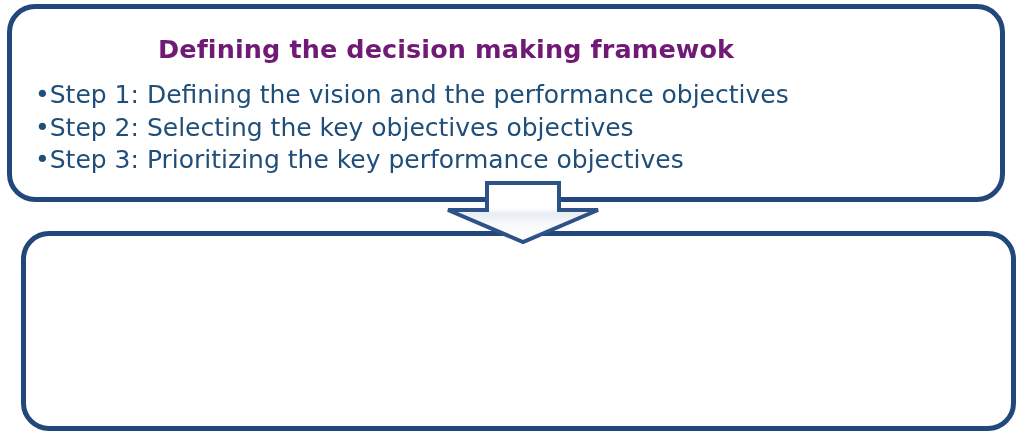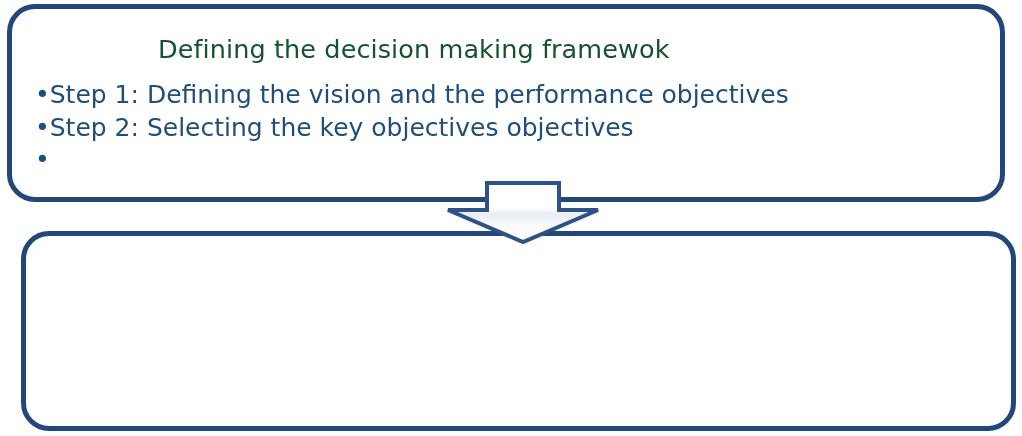--- a/index.html
+++ b/index.html
@@ -38,22 +38,22 @@
   #box-bottom {
     left: 21px;
     top: 231px;
     width: 995px;
     height: 200px;
   }
 
   
   .box-title {
     position: absolute;
-    font-weight: normal;
-    color: #14532d;
+    font-weight: bold;
+    color: #701a75;
     white-space: nowrap;
     letter-spacing: 0.1px;
     text-align: right;
   }
   #title-top {
     left: 146px;
     top: 25px;
     font-size: 25.5px;
   }
 
@@ -107,20 +107,21 @@
       <li class="bullet-item">
         <span class="bullet-dot">•</span>
         <span class="bullet-text">Step 1: Defining the vision and the performance objectives</span>
       </li>
       <li class="bullet-item">
         <span class="bullet-dot">•</span>
         <span class="bullet-text">Step 2: Selecting the key objectives objectives</span>
       </li>
       <li class="bullet-item">
         <span class="bullet-dot">•</span>
+        <span class="bullet-text">Step 3: Prioritizing the key performance objectives</span>
       </li>
     </ul>
   </div>
 
   <div id="box-bottom" class="proc-box">
     
 
     
   </div>
 

